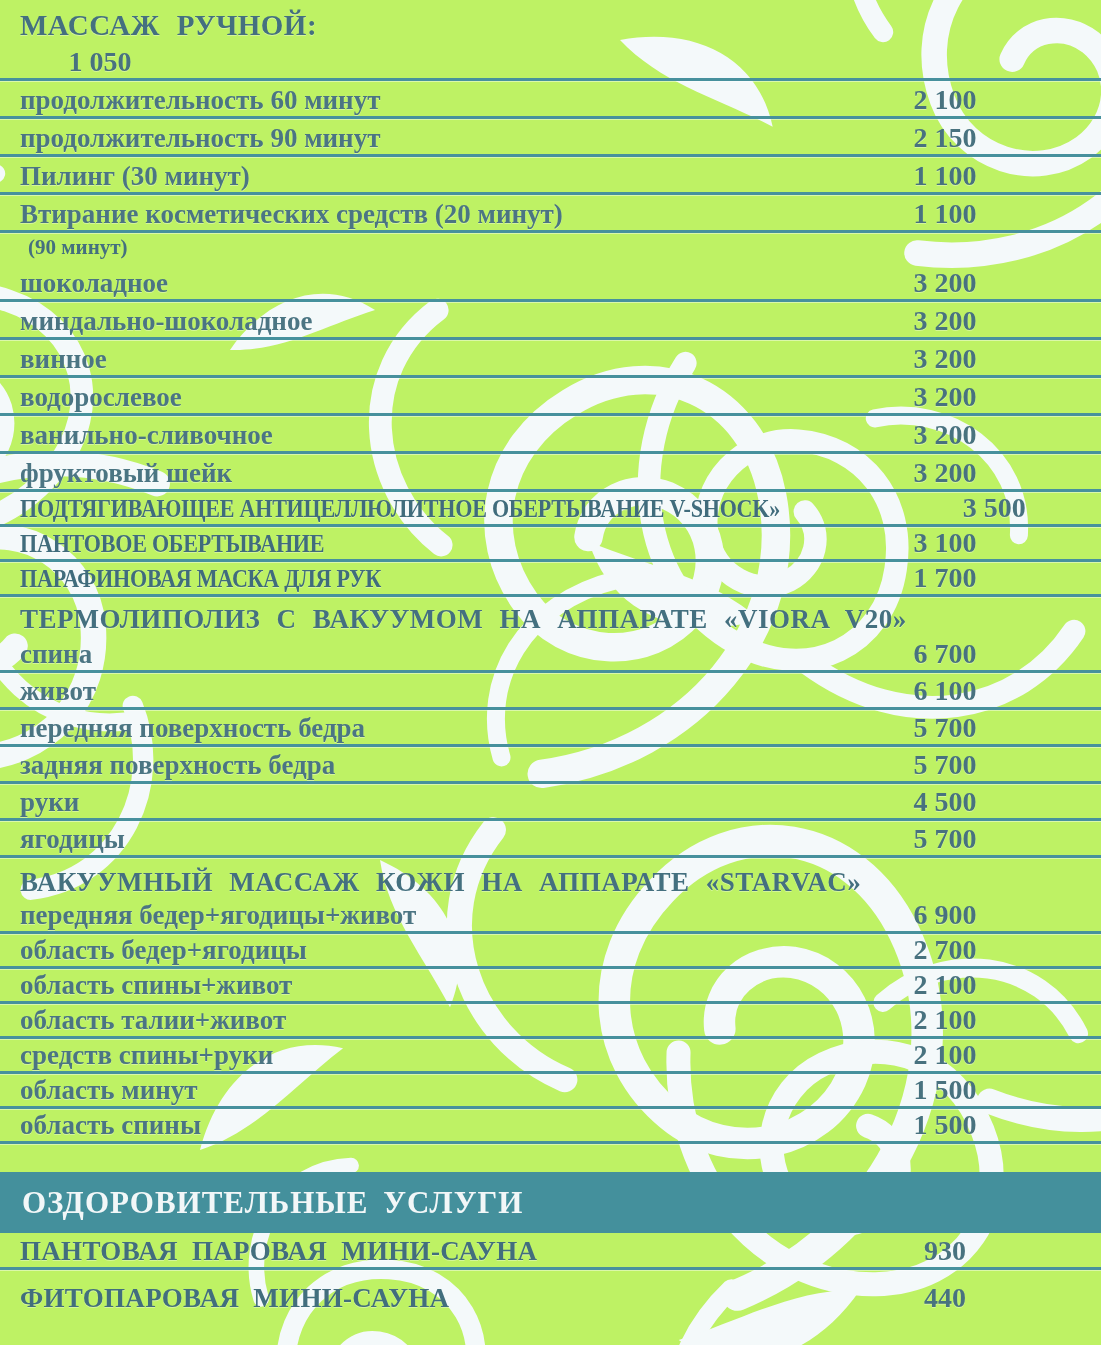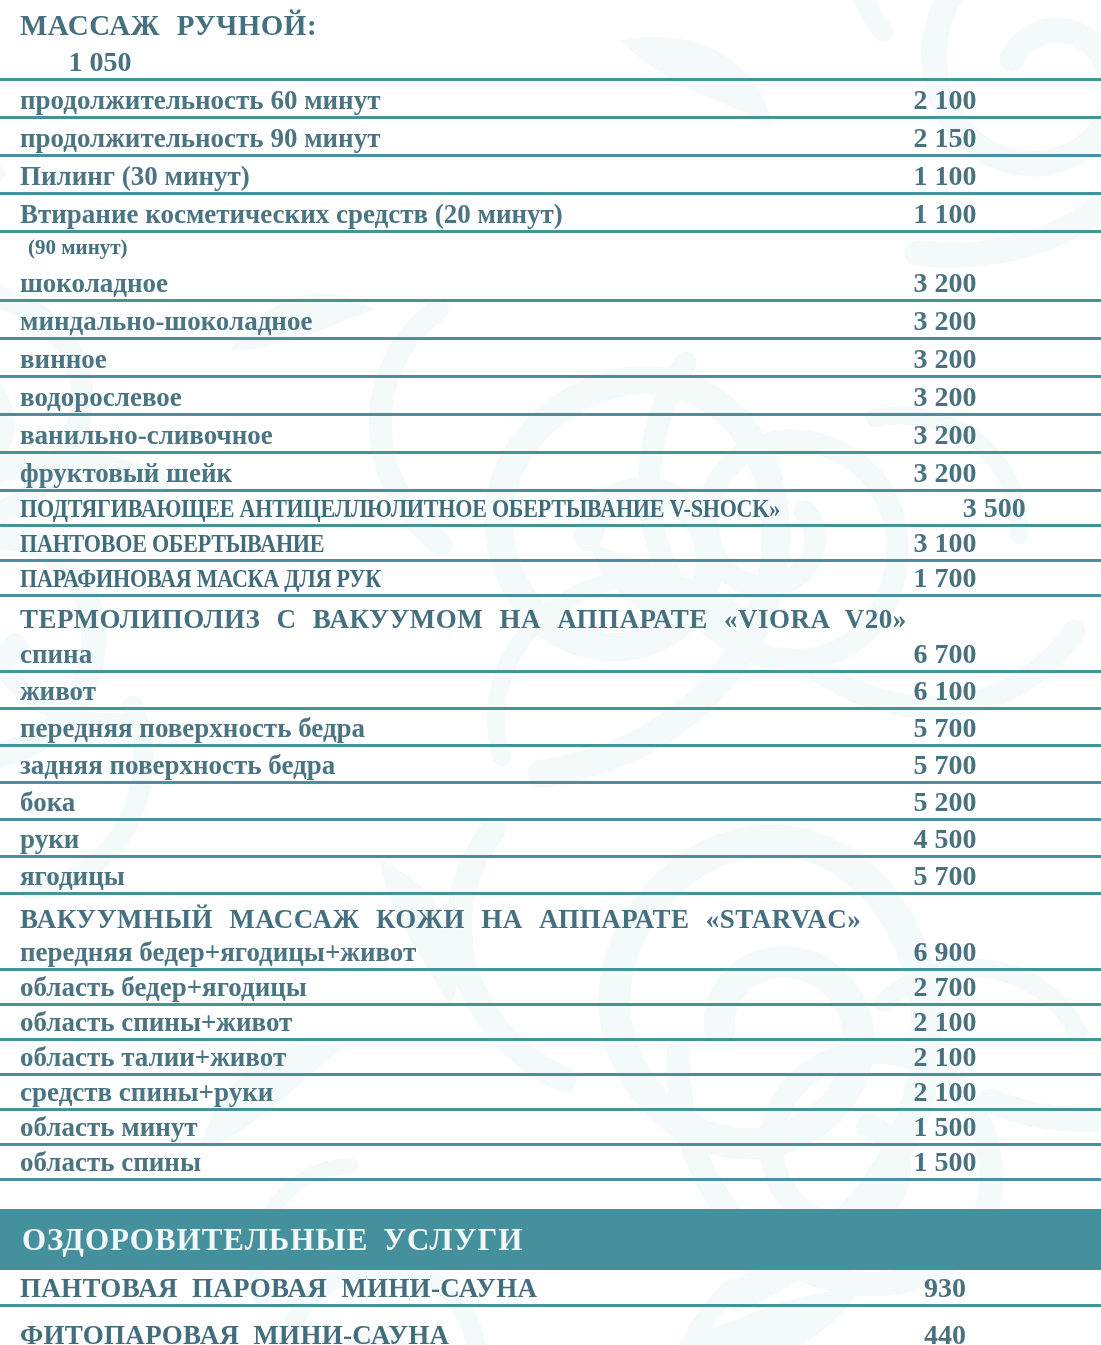--- a/index.html
+++ b/index.html
@@ -1,19 +1,19 @@
 <!DOCTYPE html>
 <html lang="ru"><head>
 <meta charset="utf-8">
 <style>
   html,body{margin:0;padding:0;background:#dfe4e6;}
   .page{
     position:relative;
     width:1101px;height:1345px;
-    background:#ffffff;
+    background:#bef264;
     overflow:hidden;
     font-family:"Liberation Serif","DejaVu Serif",serif;
     font-weight:bold;
     color:#4b7583;
   }
   .pattern{position:absolute;left:0;top:0;z-index:0;}
   .content{position:relative;z-index:1;box-sizing:border-box;padding-top:6px;}
   .row{
     box-sizing:border-box;
     display:flex;align-items:flex-end;
@@ -185,24 +185,20 @@
       </div>
       <div class="row">
         <span class="name">передняя поверхность бедра</span>
         <span class="price">5 700</span>
       </div>
       <div class="row">
         <span class="name">задняя поверхность бедра</span>
         <span class="price">5 700</span>
       </div>
       <div class="row">
-        <span class="name">бока</span>
-        <span class="price">5 200</span>
-      </div>
-      <div class="row">
         <span class="name">руки</span>
         <span class="price">4 500</span>
       </div>
       <div class="row">
         <span class="name">ягодицы</span>
         <span class="price">5 700</span>
       </div>
     </div>
 
     <div class="s5">

